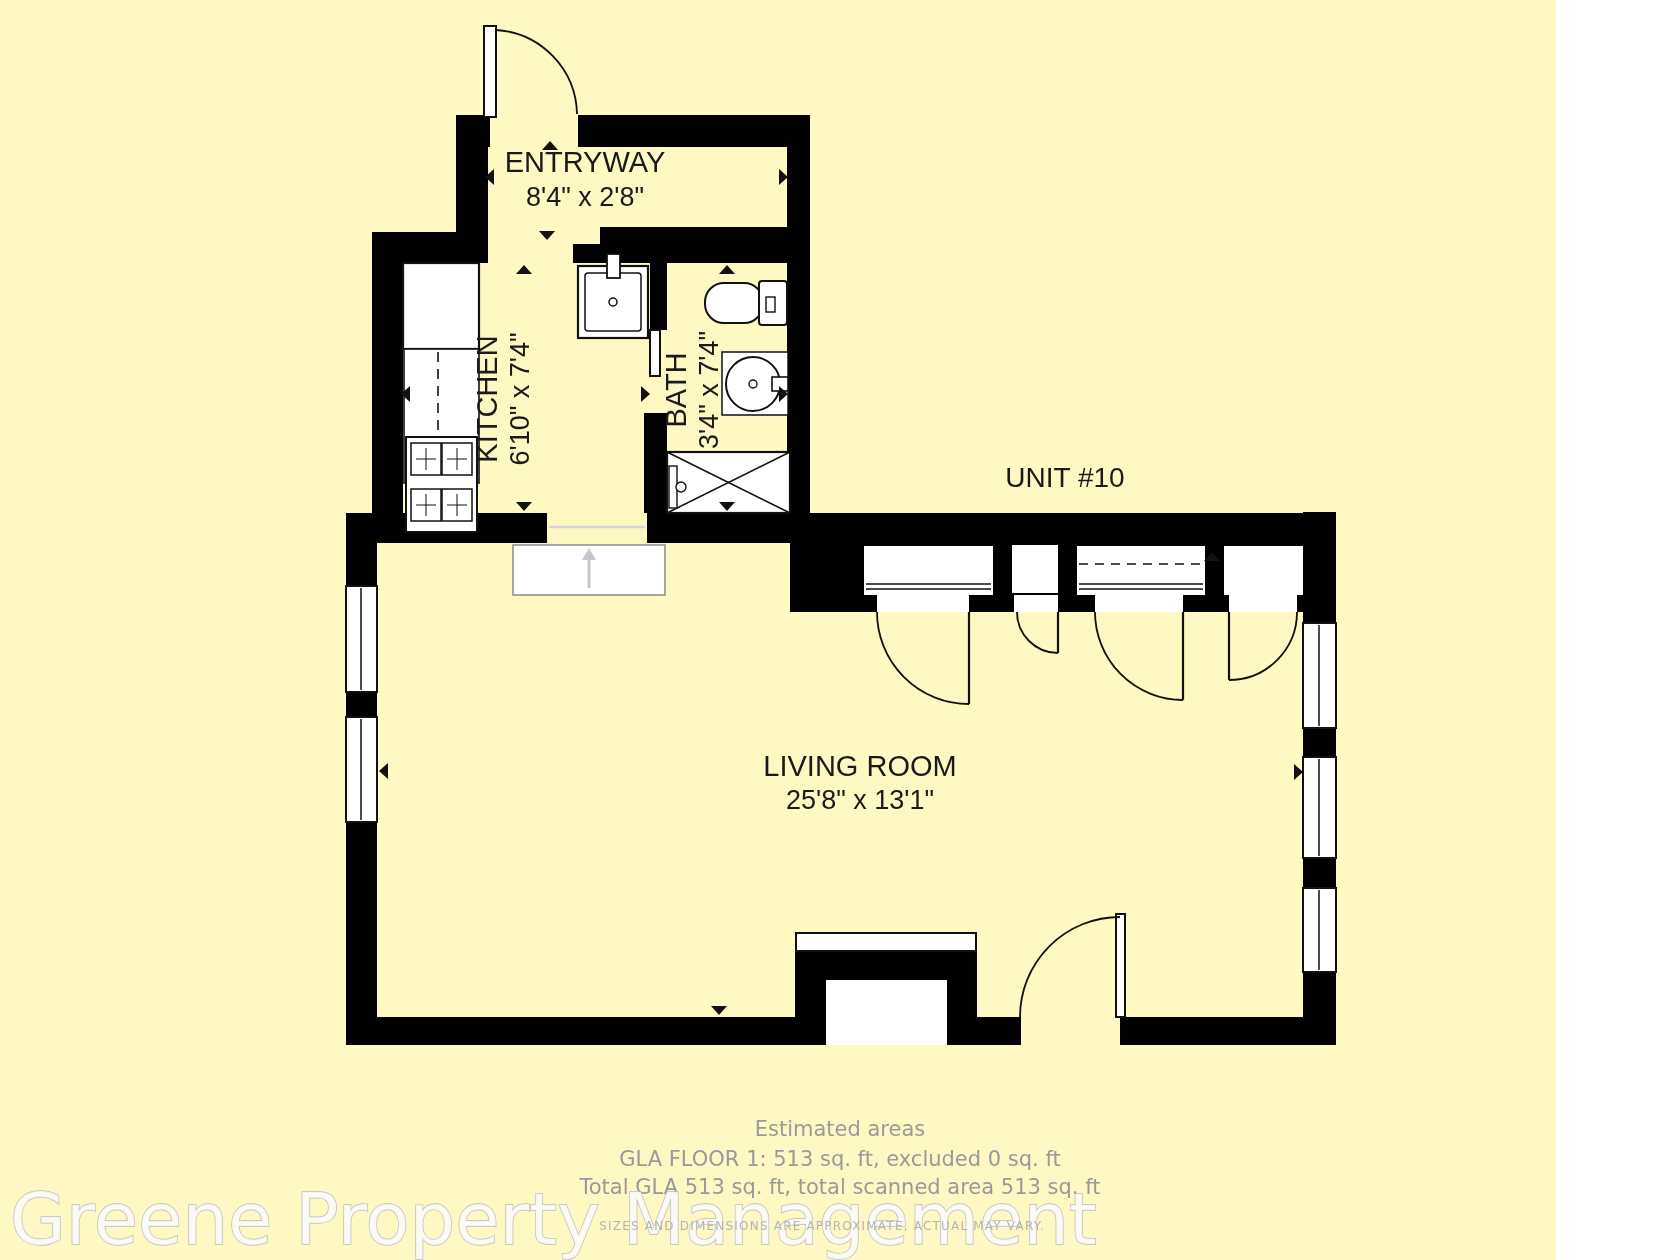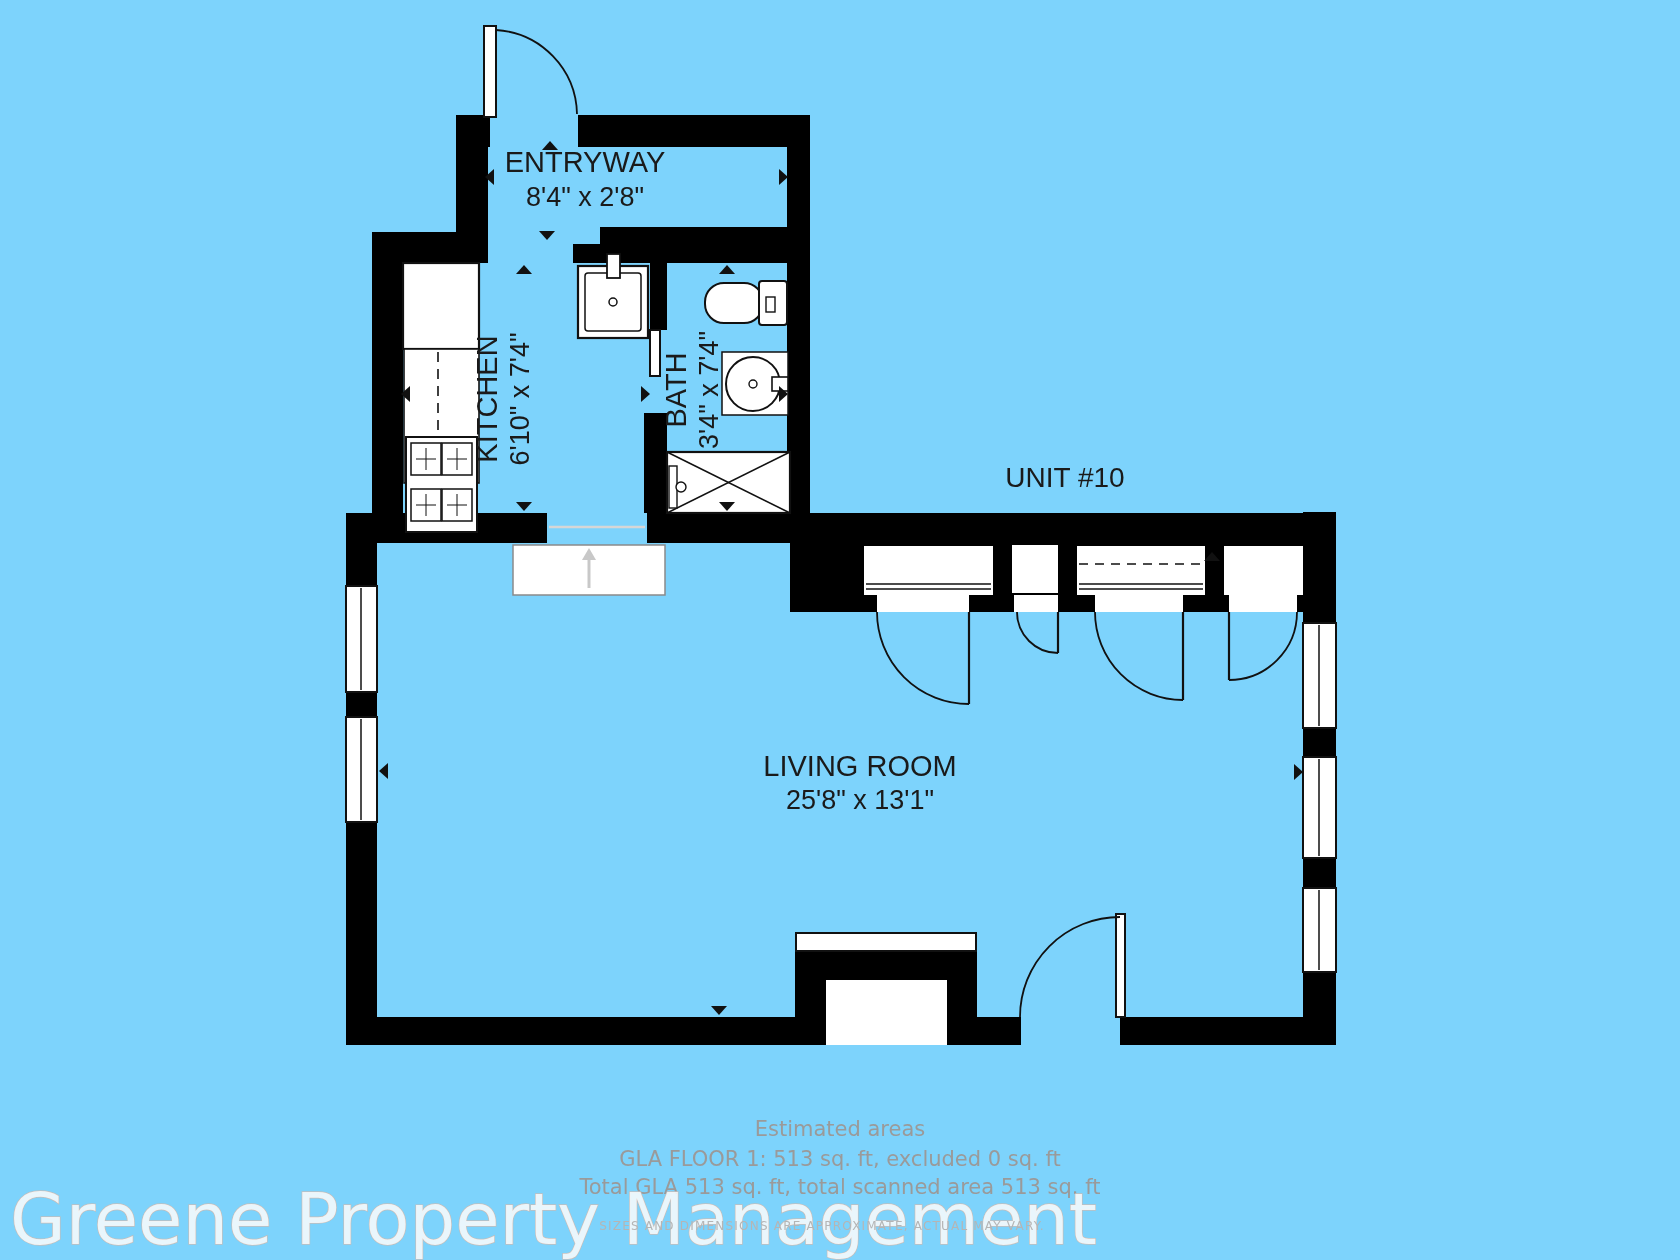--- a/index.html
+++ b/index.html
@@ -1,16 +1,16 @@
 <!DOCTYPE html>
 <html><head>
 <meta charset="utf-8">
 <style>
   html,body{margin:0;padding:0;background:#ffffff;}
-  .page{position:relative;width:1680px;height:1260px;background:#7dd3fc;overflow:hidden;}
+  .page{position:relative;width:1556px;height:1260px;background:#fef9c3;overflow:hidden;}
   svg{display:block;}
   .wall{fill:#000000;stroke:none;}
   .carve{fill:#ffffff;stroke:none;}
   .fx{fill:#ffffff;stroke:#111111;}
   .ln{stroke:#111111;fill:none;}
   .arc{stroke:#111111;fill:none;stroke-width:1.8;}
   .marker{fill:#111111;stroke:none;}
   .gray{stroke:#c8c8c8;fill:none;}
   .grayfill{fill:#c8c8c8;stroke:none;}
   .room-name{font-family:"Liberation Sans",sans-serif;font-size:29px;fill:#1a1a1a;}

